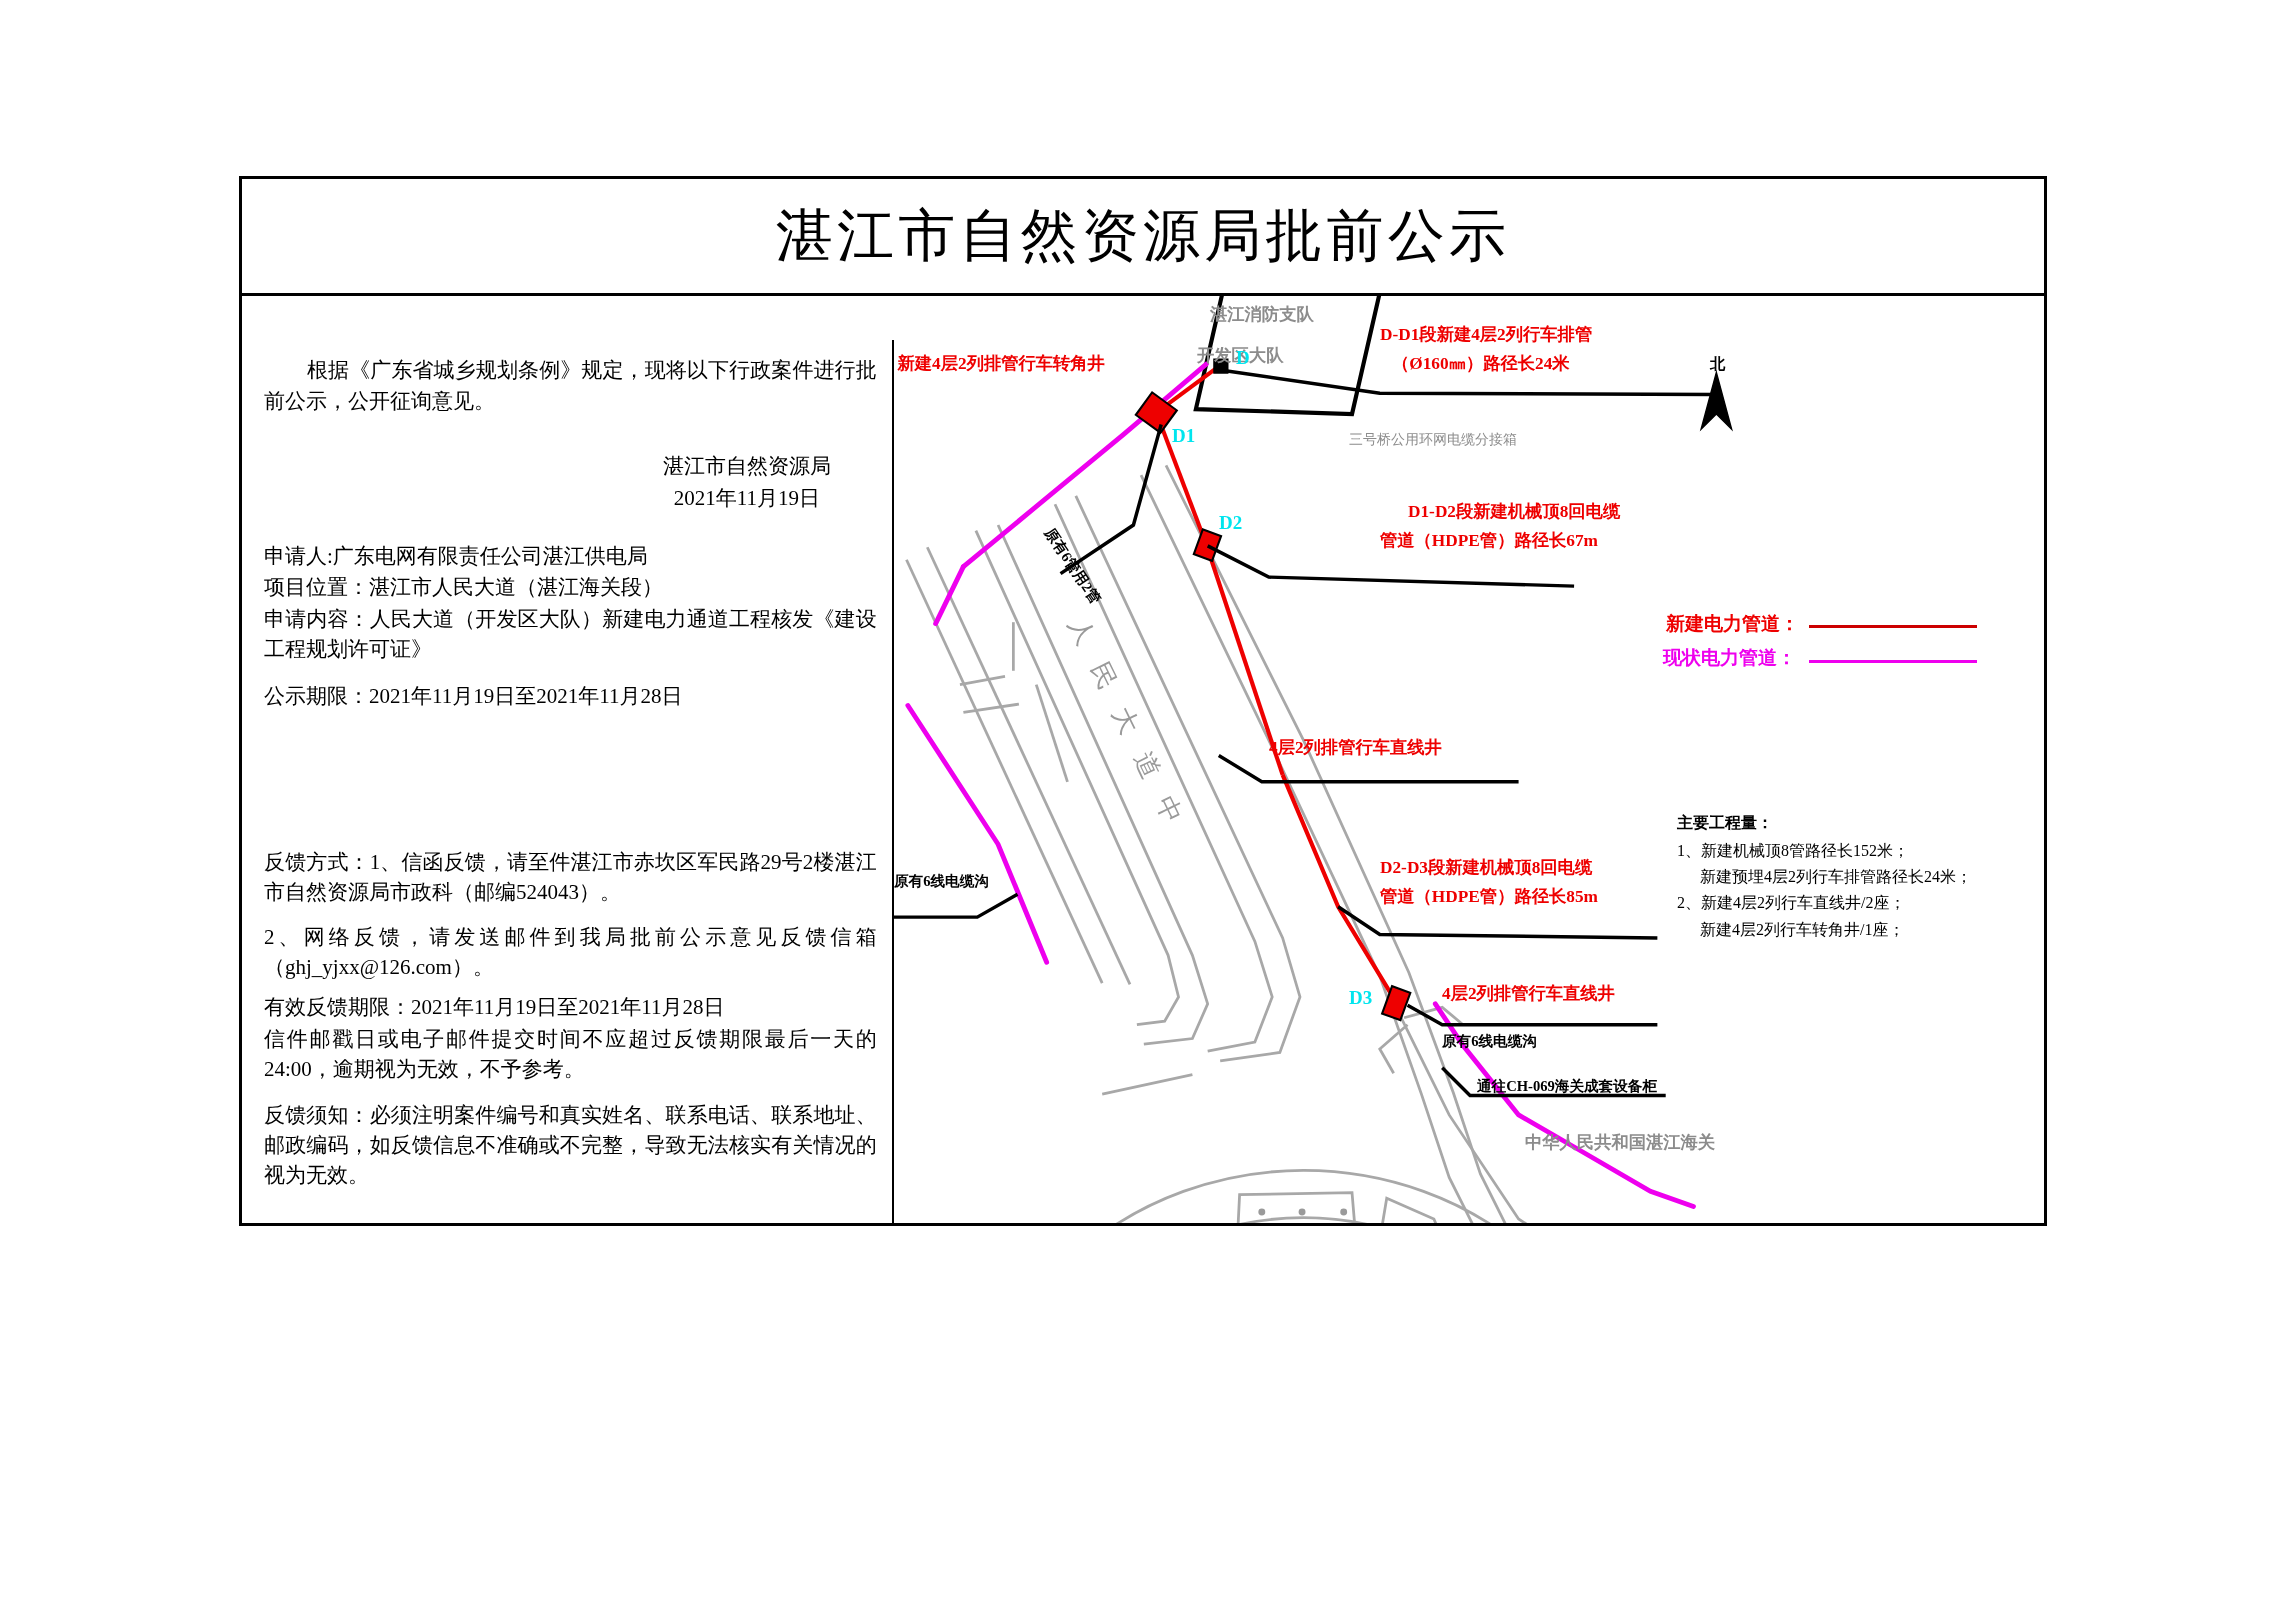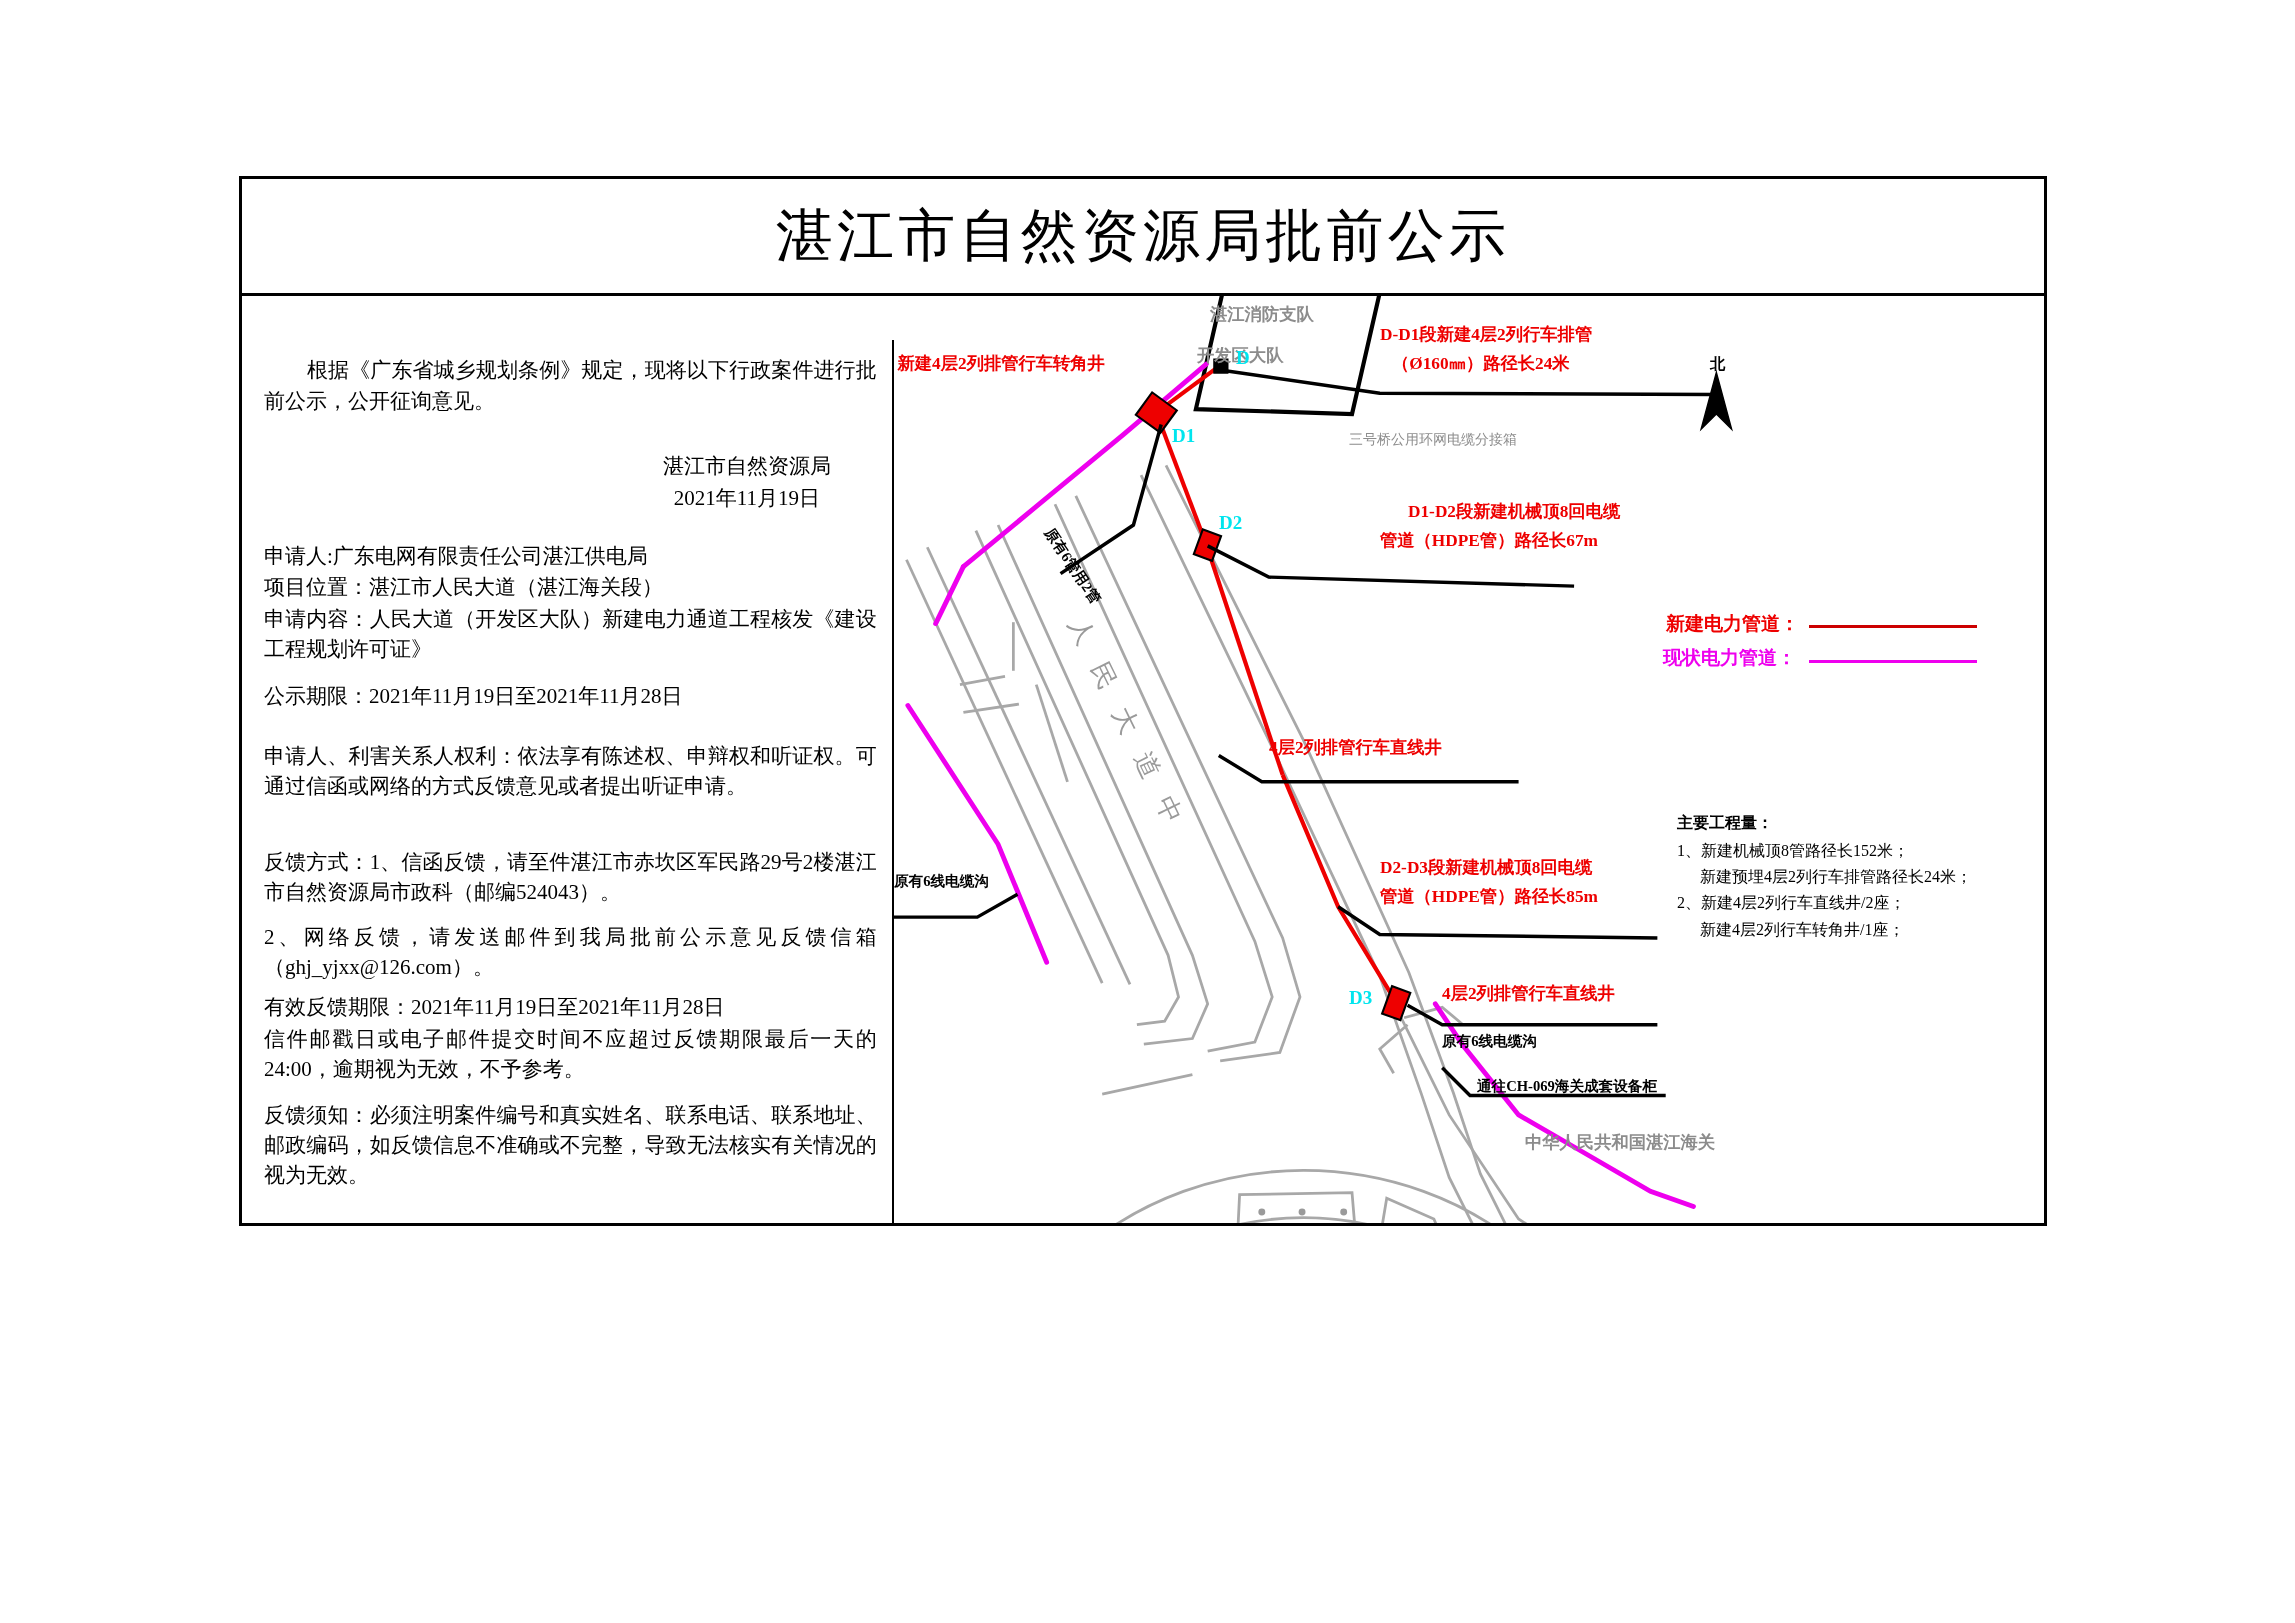--- a/index.html
+++ b/index.html
@@ -74,21 +74,20 @@
       <div class="sig" style="top:143px;right:72px;">2021年11月19日</div>
 
       <div class="ltext nowrapline" style="top:201px;"><span>申请人:</span><span>广东电网有限责任公司湛江供电局</span></div>
 
       <div class="ltext nowrapline" style="top:232px;"><span>项目位置：</span><span>湛江市人民大道（湛江海关段）</span></div>
 
       <div class="ltext" style="top:264px;"><span>申请内容：</span><span>人民大道（开发区大队）新建电力通道工程核发《建设工程规划许可证》</span></div>
 
       <div class="ltext nowrapline" style="top:341px;">公示期限：2021年11月19日至2021年11月28日</div>
 
-      <div class="ltext" style="top:401px;">申请人、利害关系人权利：依法享有陈述权、申辩权和听证权。可通过信函或网络的方式反馈意见或者提出听证申请。</div>
 
       <div class="ltext" style="top:507px;">反馈方式：1、信函反馈，请至件湛江市赤坎区军民路29号2楼湛江市自然资源局市政科（邮编524043）。</div>
 
       <div class="ltext" style="top:582px;">2、网络反馈，请发送邮件到我局批前公示意见反馈信箱（ghj_yjxx@126.com）。</div>
 
       <div class="ltext nowrapline" style="top:652px;">有效反馈期限：2021年11月19日至2021年11月28日</div>
 
       <div class="ltext" style="top:684px;">信件邮戳日或电子邮件提交时间不应超过反馈期限最后一天的24:00，逾期视为无效，不予参考。</div>
 
       <div class="ltext" style="top:760px;">反馈须知：必须注明案件编号和真实姓名、联系电话、联系地址、邮政编码，如反馈信息不准确或不完整，导致无法核实有关情况的视为无效。</div>

